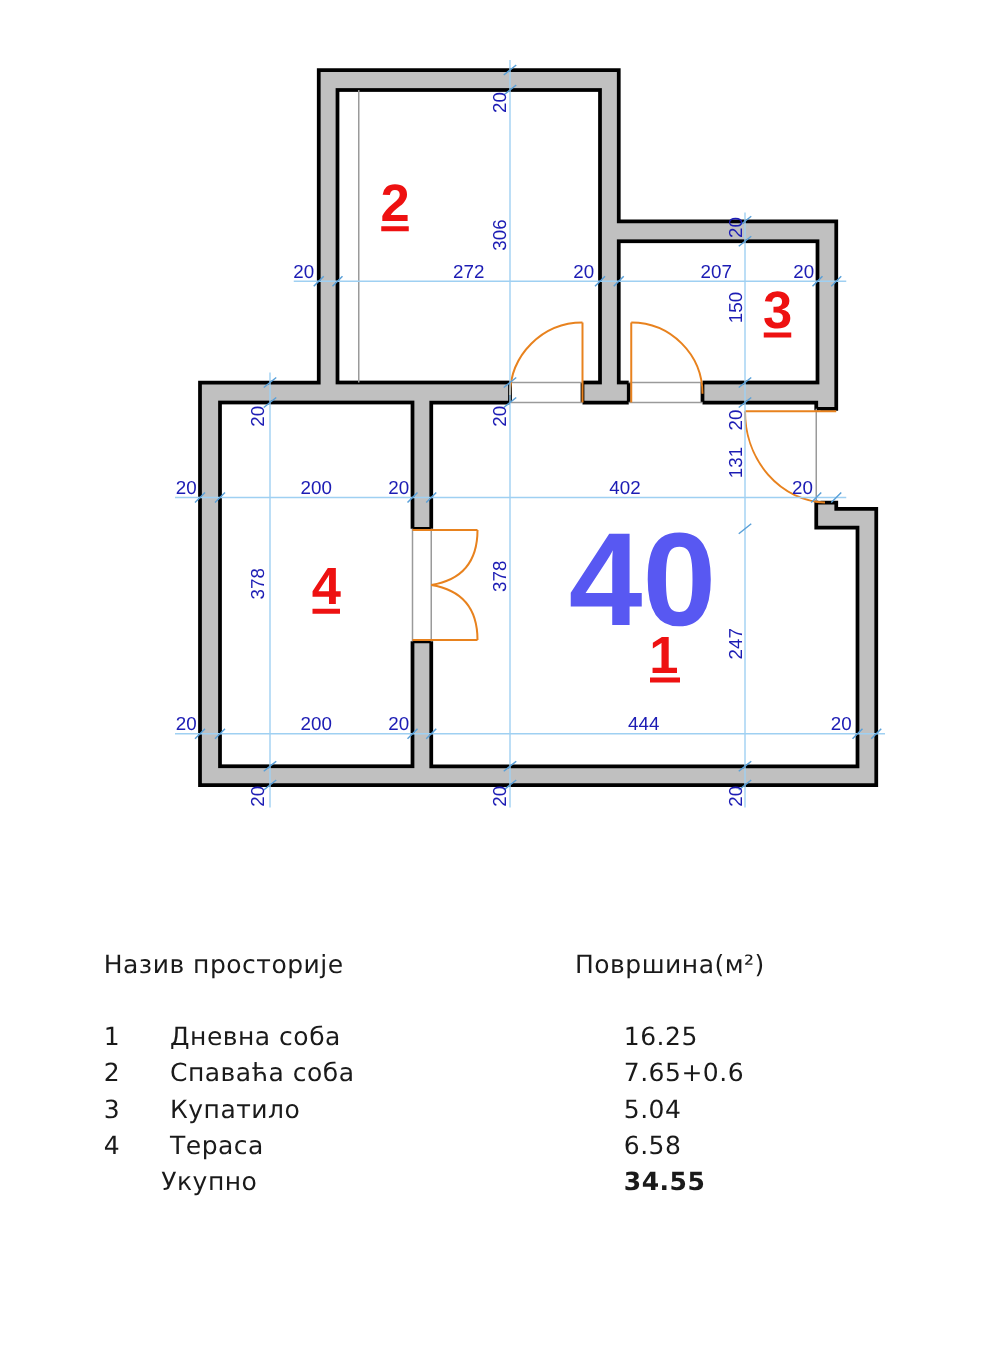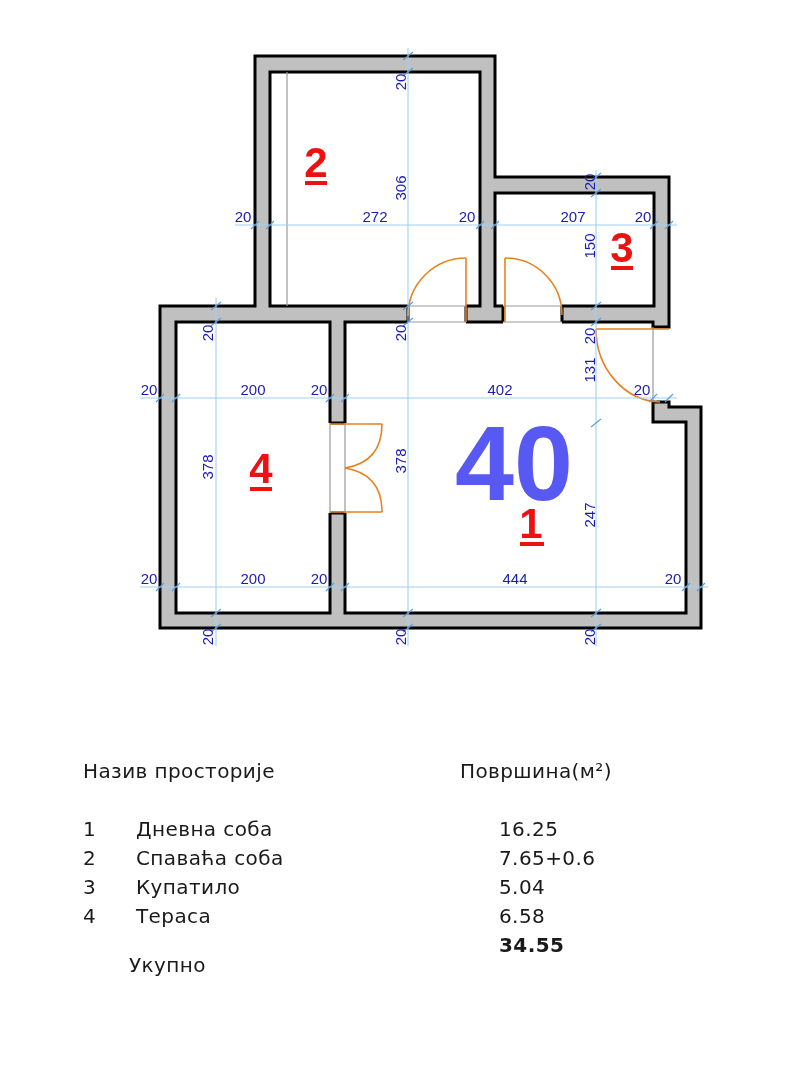--- a/index.html
+++ b/index.html
@@ -134,16 +134,16 @@
     <div class="t" style="left:83px; top:874px;">3</div>
     <div class="t" style="left:136px; top:874px;">Купатило</div>
     <div class="t" style="left:499px; top:874px;">5.04</div>
   </div>
   <div>
     <div class="t" style="left:83px; top:903px;">4</div>
     <div class="t" style="left:136px; top:903px;">Тераса</div>
     <div class="t" style="left:499px; top:903px;">6.58</div>
   </div>
   <div>
-    <div class="t" style="left:129px; top:952px;">Укупно</div>
+    <div class="t" style="left:129px; top:932px;">Укупно</div>
     <div class="t" style="left:499px; top:932px;font-weight:bold;">34.55</div>
   </div>
 </div>
 
 </body></html>

